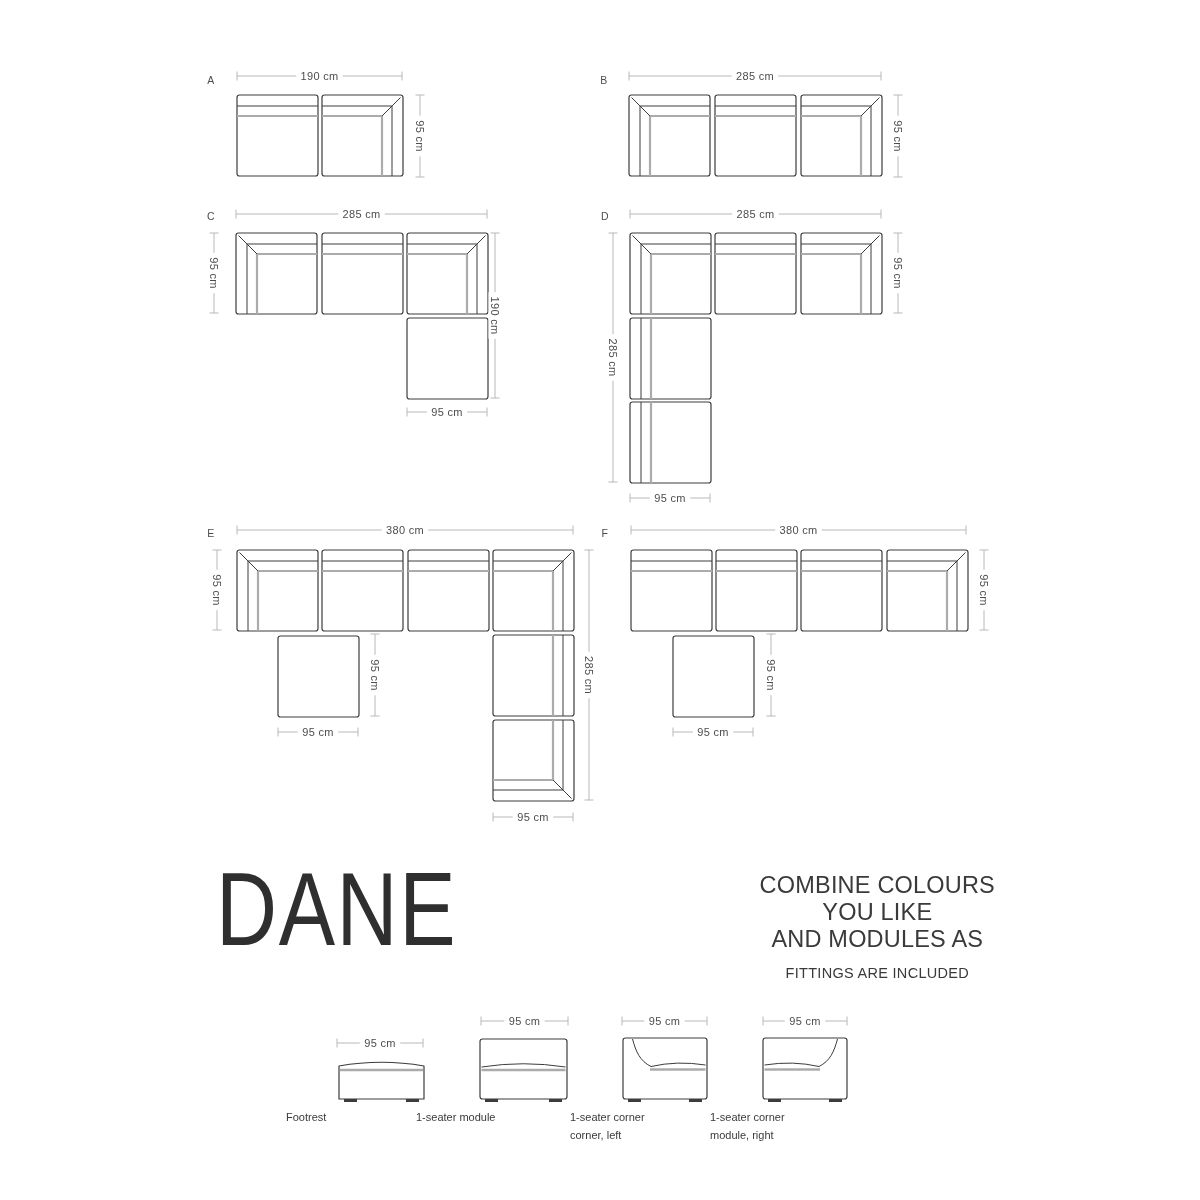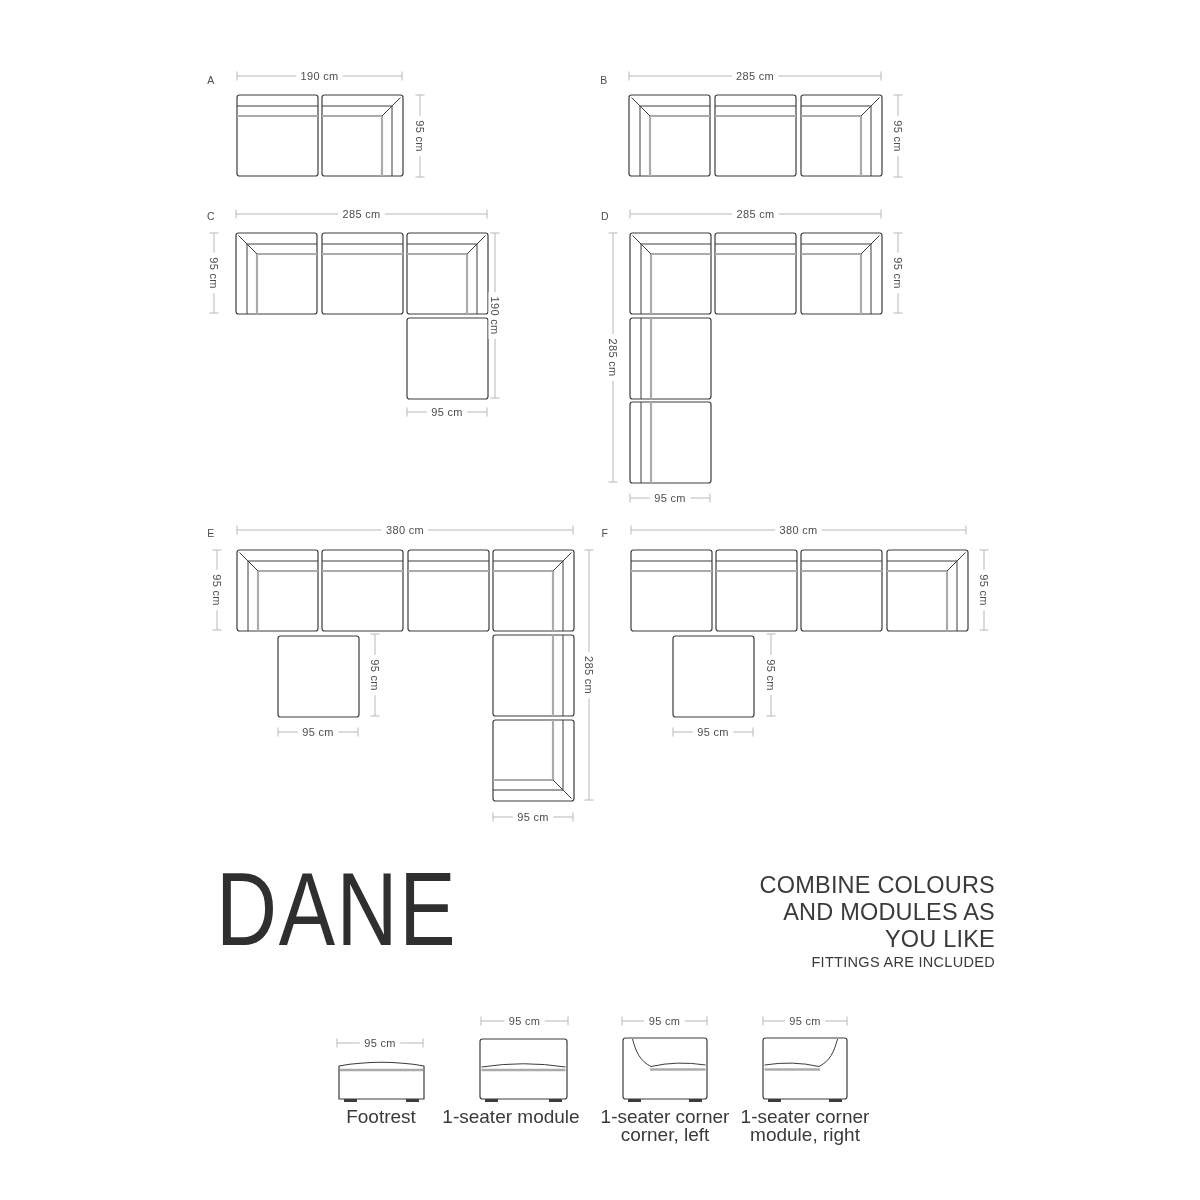--- a/index.html
+++ b/index.html
@@ -3,25 +3,25 @@
 <meta charset="utf-8">
 <style>
   html,body{margin:0;padding:0;background:#fff;}
   .page{position:relative;width:1200px;height:1200px;background:#fff;overflow:hidden;
         font-family:"Liberation Sans",sans-serif;}
   svg{position:absolute;left:0;top:0;}
   svg text{font-family:"Liberation Sans",sans-serif;}
   .title{position:absolute;left:216px;top:858px;font-size:103px;line-height:1;
          color:#2f2f2f;letter-spacing:2px;font-weight:400;
          transform:scaleX(0.82);transform-origin:0 0;white-space:nowrap;}
-  .tagline{position:absolute;right:205px;top:872px;text-align:right;
+  .tagline{position:absolute;right:205px;top:872px;text-align:center;
            font-size:23.5px;line-height:27px;color:#3a3a3a;letter-spacing:0.2px;}
-  .note{font-size:14.5px;line-height:17px;margin-top:1px;letter-spacing:0.3px;color:#3a3a3a;}
-  .legend-label{position:absolute;top:1108px;width:190px;text-align:center;
-                font-size:19px;line-height:18px;color:#3a3a3a;}
+  .note{font-size:14.5px;line-height:17px;margin-top:12px;letter-spacing:0.3px;color:#3a3a3a;}
+  .legend-label{position:absolute;top:1108px;width:190px;text-align:left;
+                font-size:11px;line-height:18px;color:#3a3a3a;}
   .ll0{left:286px}.ll1{left:416px}.ll2{left:570px}.ll3{left:710px}
 </style>
 </head>
 <body>
 
 <div class="page">
 
   <svg id="diagram" width="1200" height="1200" viewBox="0 0 1200 1200">
       <g>
         <text x="211" y="80" fill="#4d4d4d" font-size="10.5" text-anchor="middle" dominant-baseline="central" letter-spacing="0.5">A</text>
@@ -334,22 +334,22 @@
         <path d="M 837.5 1039 C 834 1052 830 1061 819 1066.5" fill="none" stroke="#3c3c3c" stroke-width="1"></path>
         <path d="M 764.5 1065 Q 793 1060.5 819 1066.5" fill="none" stroke="#3c3c3c" stroke-width="1"></path>
         <polyline points="764.5,1069.5 820,1069.5" fill="none" stroke="#ababab" stroke-width="2.4"></polyline>
       </g>
     </svg>
 
   <div class="title">DANE</div>
 
   <div class="tagline">
     <div>COMBINE COLOURS</div>
+    <div>YOU LIKE</div>
     <div>AND MODULES AS</div>
-    <div>YOU LIKE</div>
     <div class="note">FITTINGS ARE INCLUDED</div>
   </div>
 
   <div class="legend-label ll0">
     <div>Footrest</div>
     <div></div>
   </div>
   <div class="legend-label ll1">
     <div>1-seater module</div>
     <div></div>

